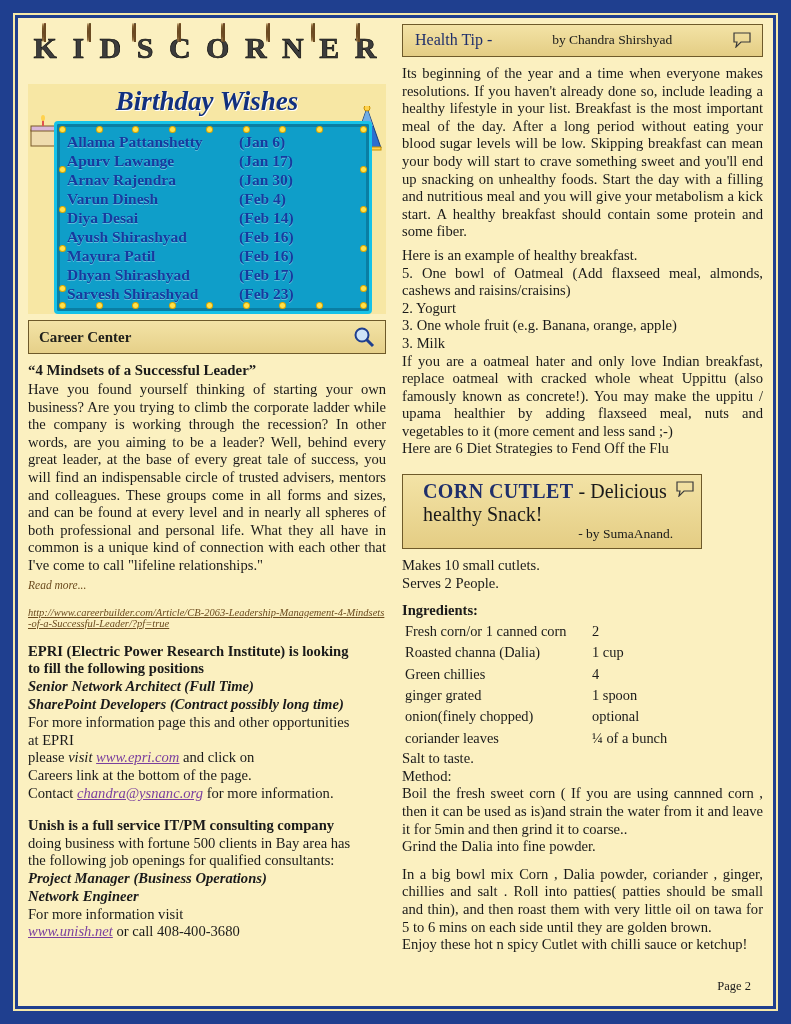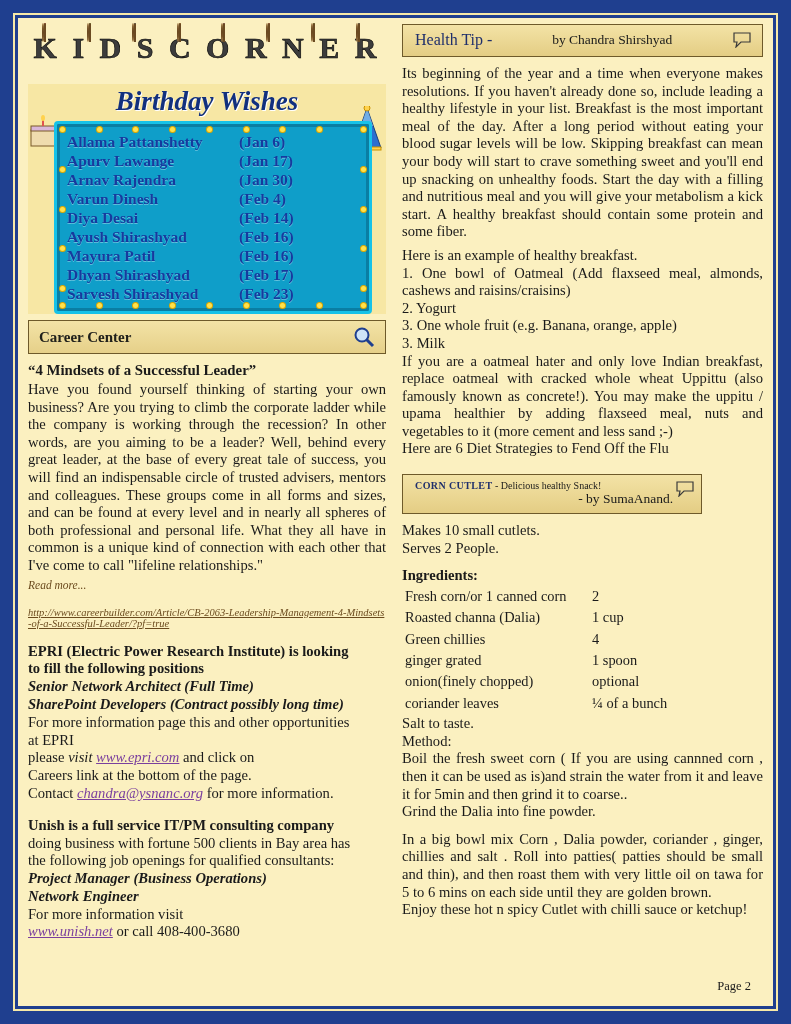--- a/index.html
+++ b/index.html
@@ -147,21 +147,21 @@
   .callout { width:20px;height:16px; }
 
   .recipe-head {
     border:1px solid #6e5a2a;
     background: linear-gradient(#f3e3a6,#e4cd84);
     padding: 5px 10px 6px 12px;
     margin: 16px 0 8px 0;
     width: 300px;
     position:relative;
   }
-  .recipe-head .l1 { font-size:10px; }
+  .recipe-head .l1 { font-size:20px;margin-left:8px; }
   .recipe-head .l1 b { color:#1f2f6b; letter-spacing:.4px; }
   .recipe-head .l2 { text-align:right; font-size:13.5px; padding-right:18px; }
   .recipe-head .callout{ position:absolute; right:6px; top:6px; }
 
   .ing-table { width:100%; font-size:14.4px; line-height:17.4px; }
   .ing-table td:first-child { width:185px; }
   .lbl-b { font-weight:bold; }
   .pagenum { position:absolute; right:22px; bottom:12px; font-size:12.5px; }
   .mt6{margin-top:6px;}
   .mt10{margin-top:10px;}
@@ -326,21 +326,21 @@
         <div class="tip-head">
           <span class="t">Health Tip -</span>
           <span class="by">by Chandra Shirshyad</span>
           <svg class="callout" viewBox="0 0 20 16">
             <path d="M2 1 H18 V10 H9 L4 15 L5 10 H2 Z" fill="none" stroke="#3a3a3a" stroke-width="1.2"></path>
           </svg>
         </div>
 
         <div class="body-text">Its beginning of the year and a time when everyone makes resolutions. If you haven't already done so, include leading a healthy lifestyle in your list. Breakfast is the most important meal of the day. After a long period without eating your blood sugar levels will be low. Skipping breakfast can mean your body will start to crave something sweet and you'll end up snacking on unhealthy foods. Start the day with a filling and nutritious meal and you will give your metabolism a kick start. A healthy breakfast should contain some protein and some fiber.</div>
         <div class="body-text mt6">Here is an example of healthy breakfast.</div>
-        <div class="body-text">1. One bowl of Oatmeal (Add flaxseed meal, almonds, cashews and raisins/craisins)</div>
+        <div class="body-text">5. One bowl of Oatmeal (Add flaxseed meal, almonds, cashews and raisins/craisins)</div>
         <div class="body-text">2. Yogurt</div>
         <div class="body-text">3. One whole fruit (e.g. Banana, orange, apple)</div>
         <div class="body-text">3. Milk</div>
         <div class="body-text">If you are a oatmeal hater and only love Indian breakfast, replace oatmeal with cracked whole wheat Uppittu (also famously known as concrete!). You may make the uppitu / upama healthier by adding flaxseed meal, nuts and vegetables to it (more cement and less sand ;-)</div>
         <div class="body-text">Here are 6 Diet Strategies to Fend Off the Flu</div>
 
         <div class="recipe-head">
           <div class="l1">
             <b>CORN  CUTLET</b>
             <span>- Delicious healthy Snack!</span>

